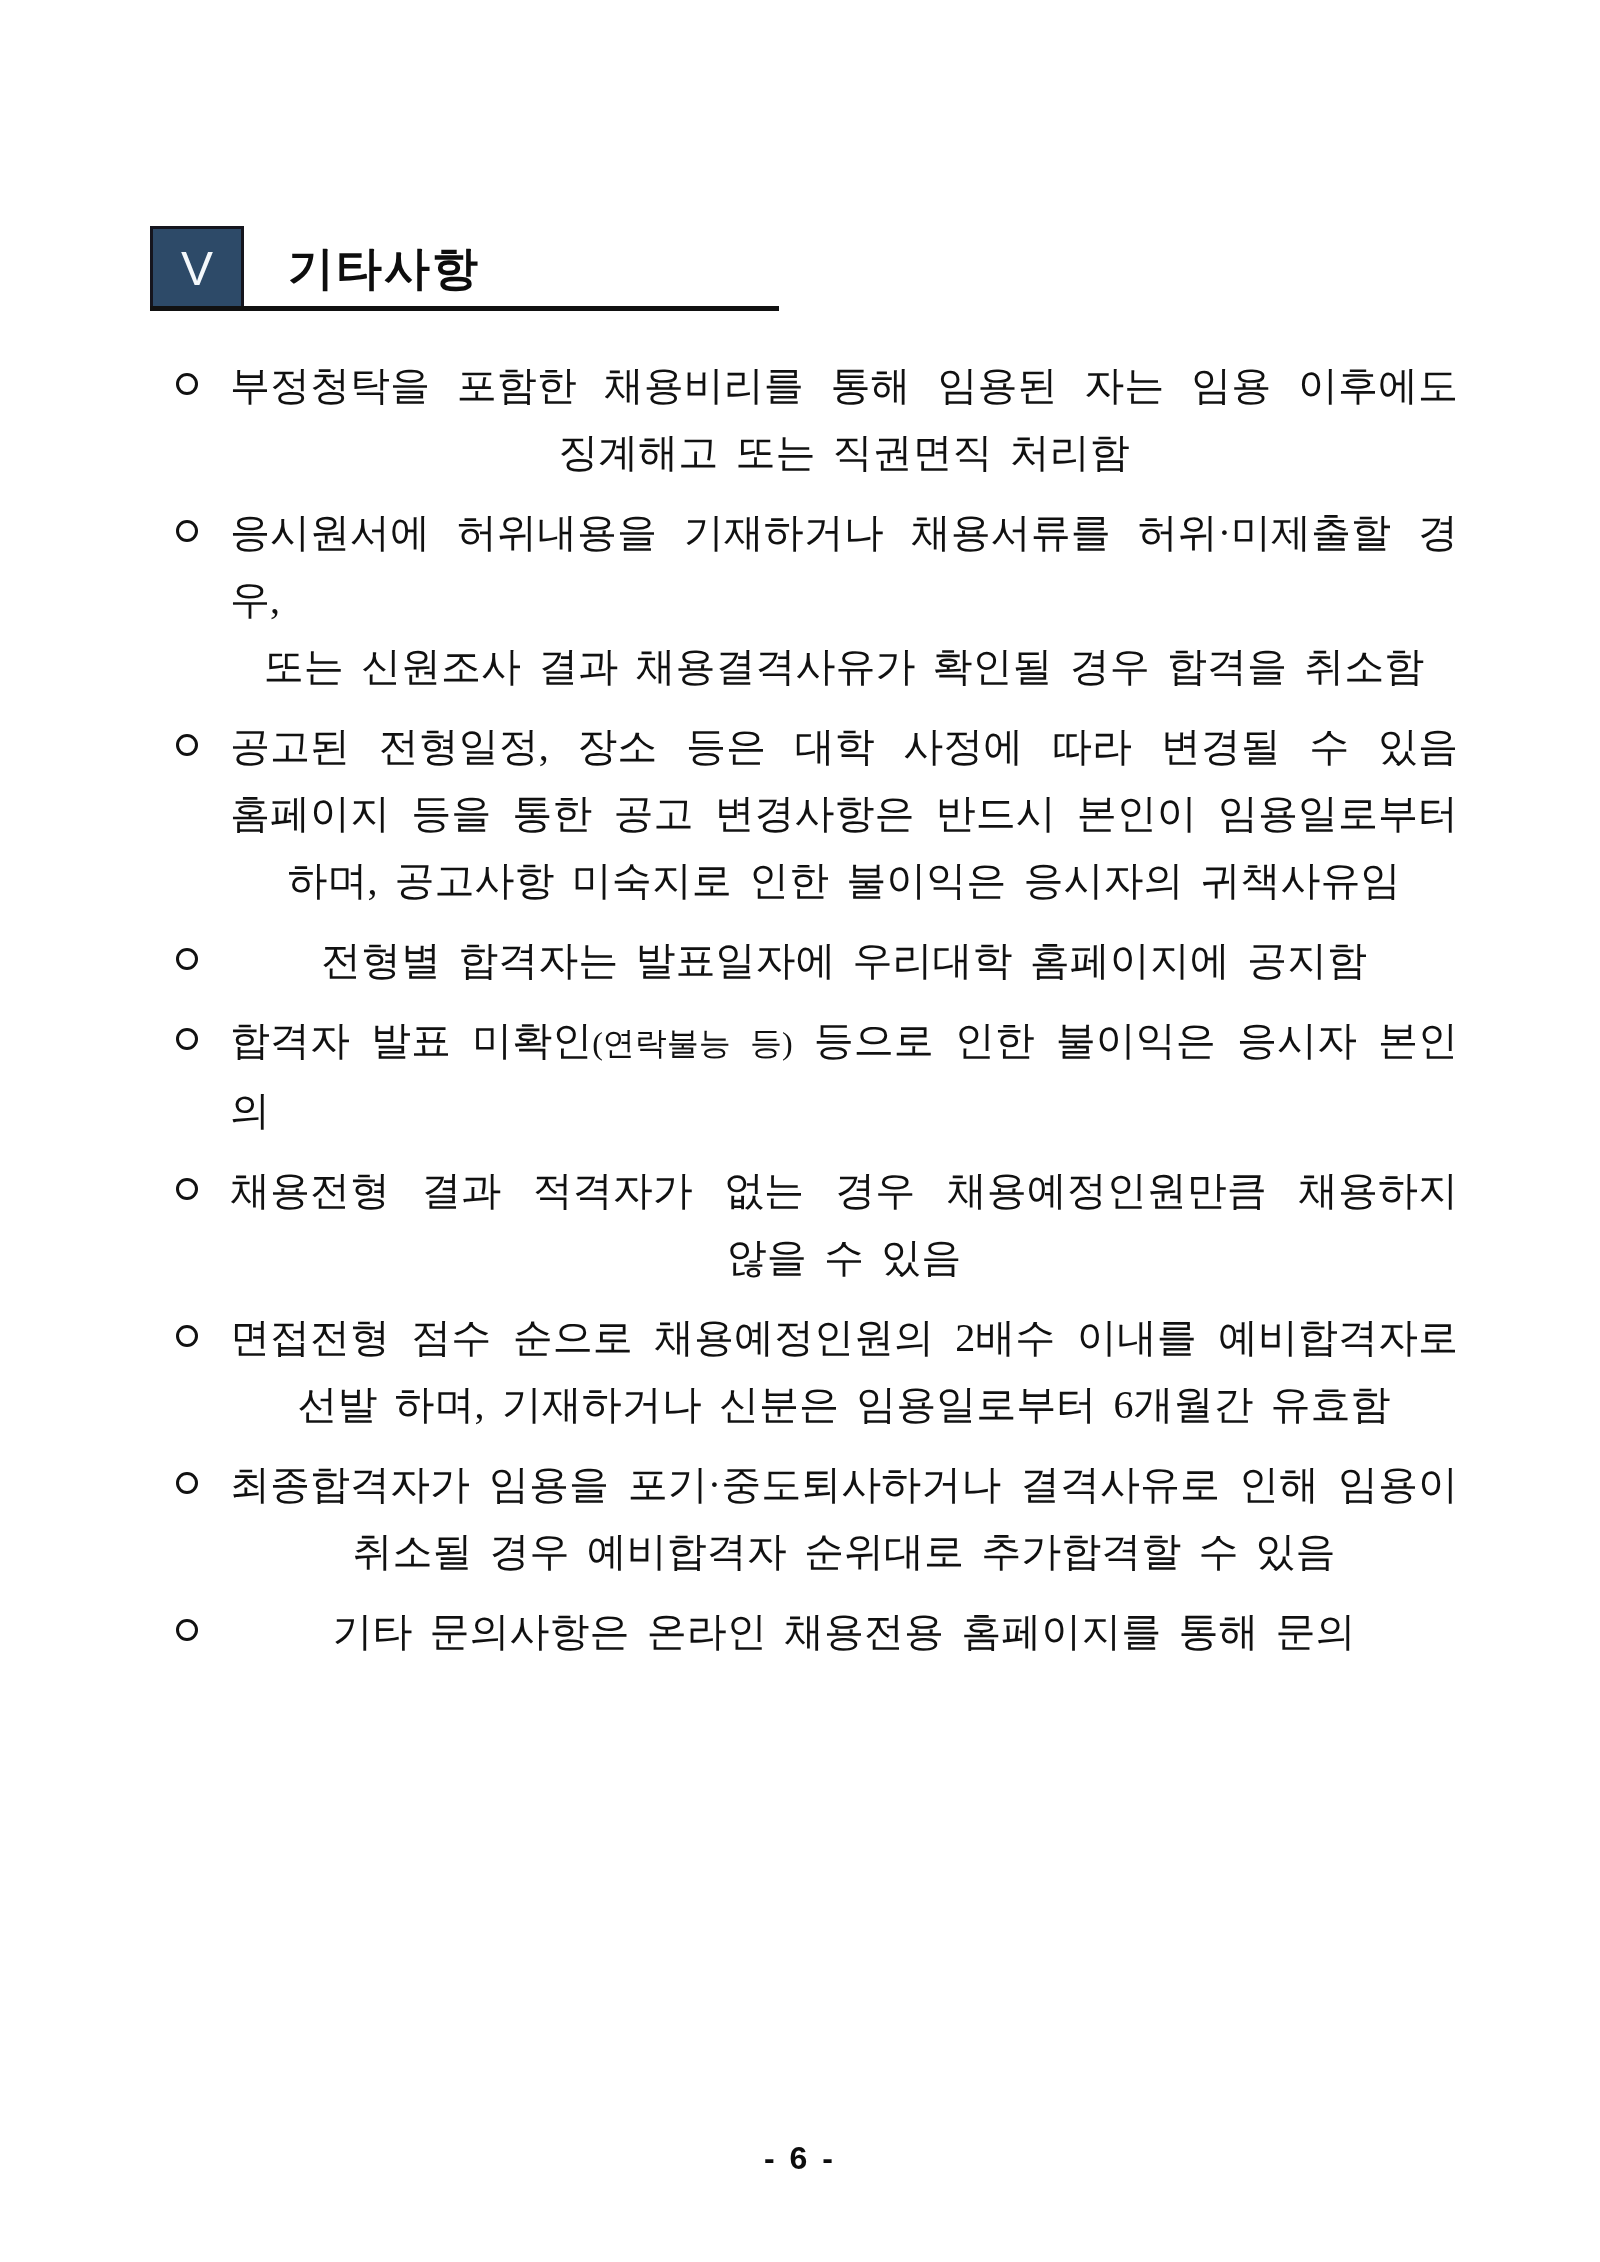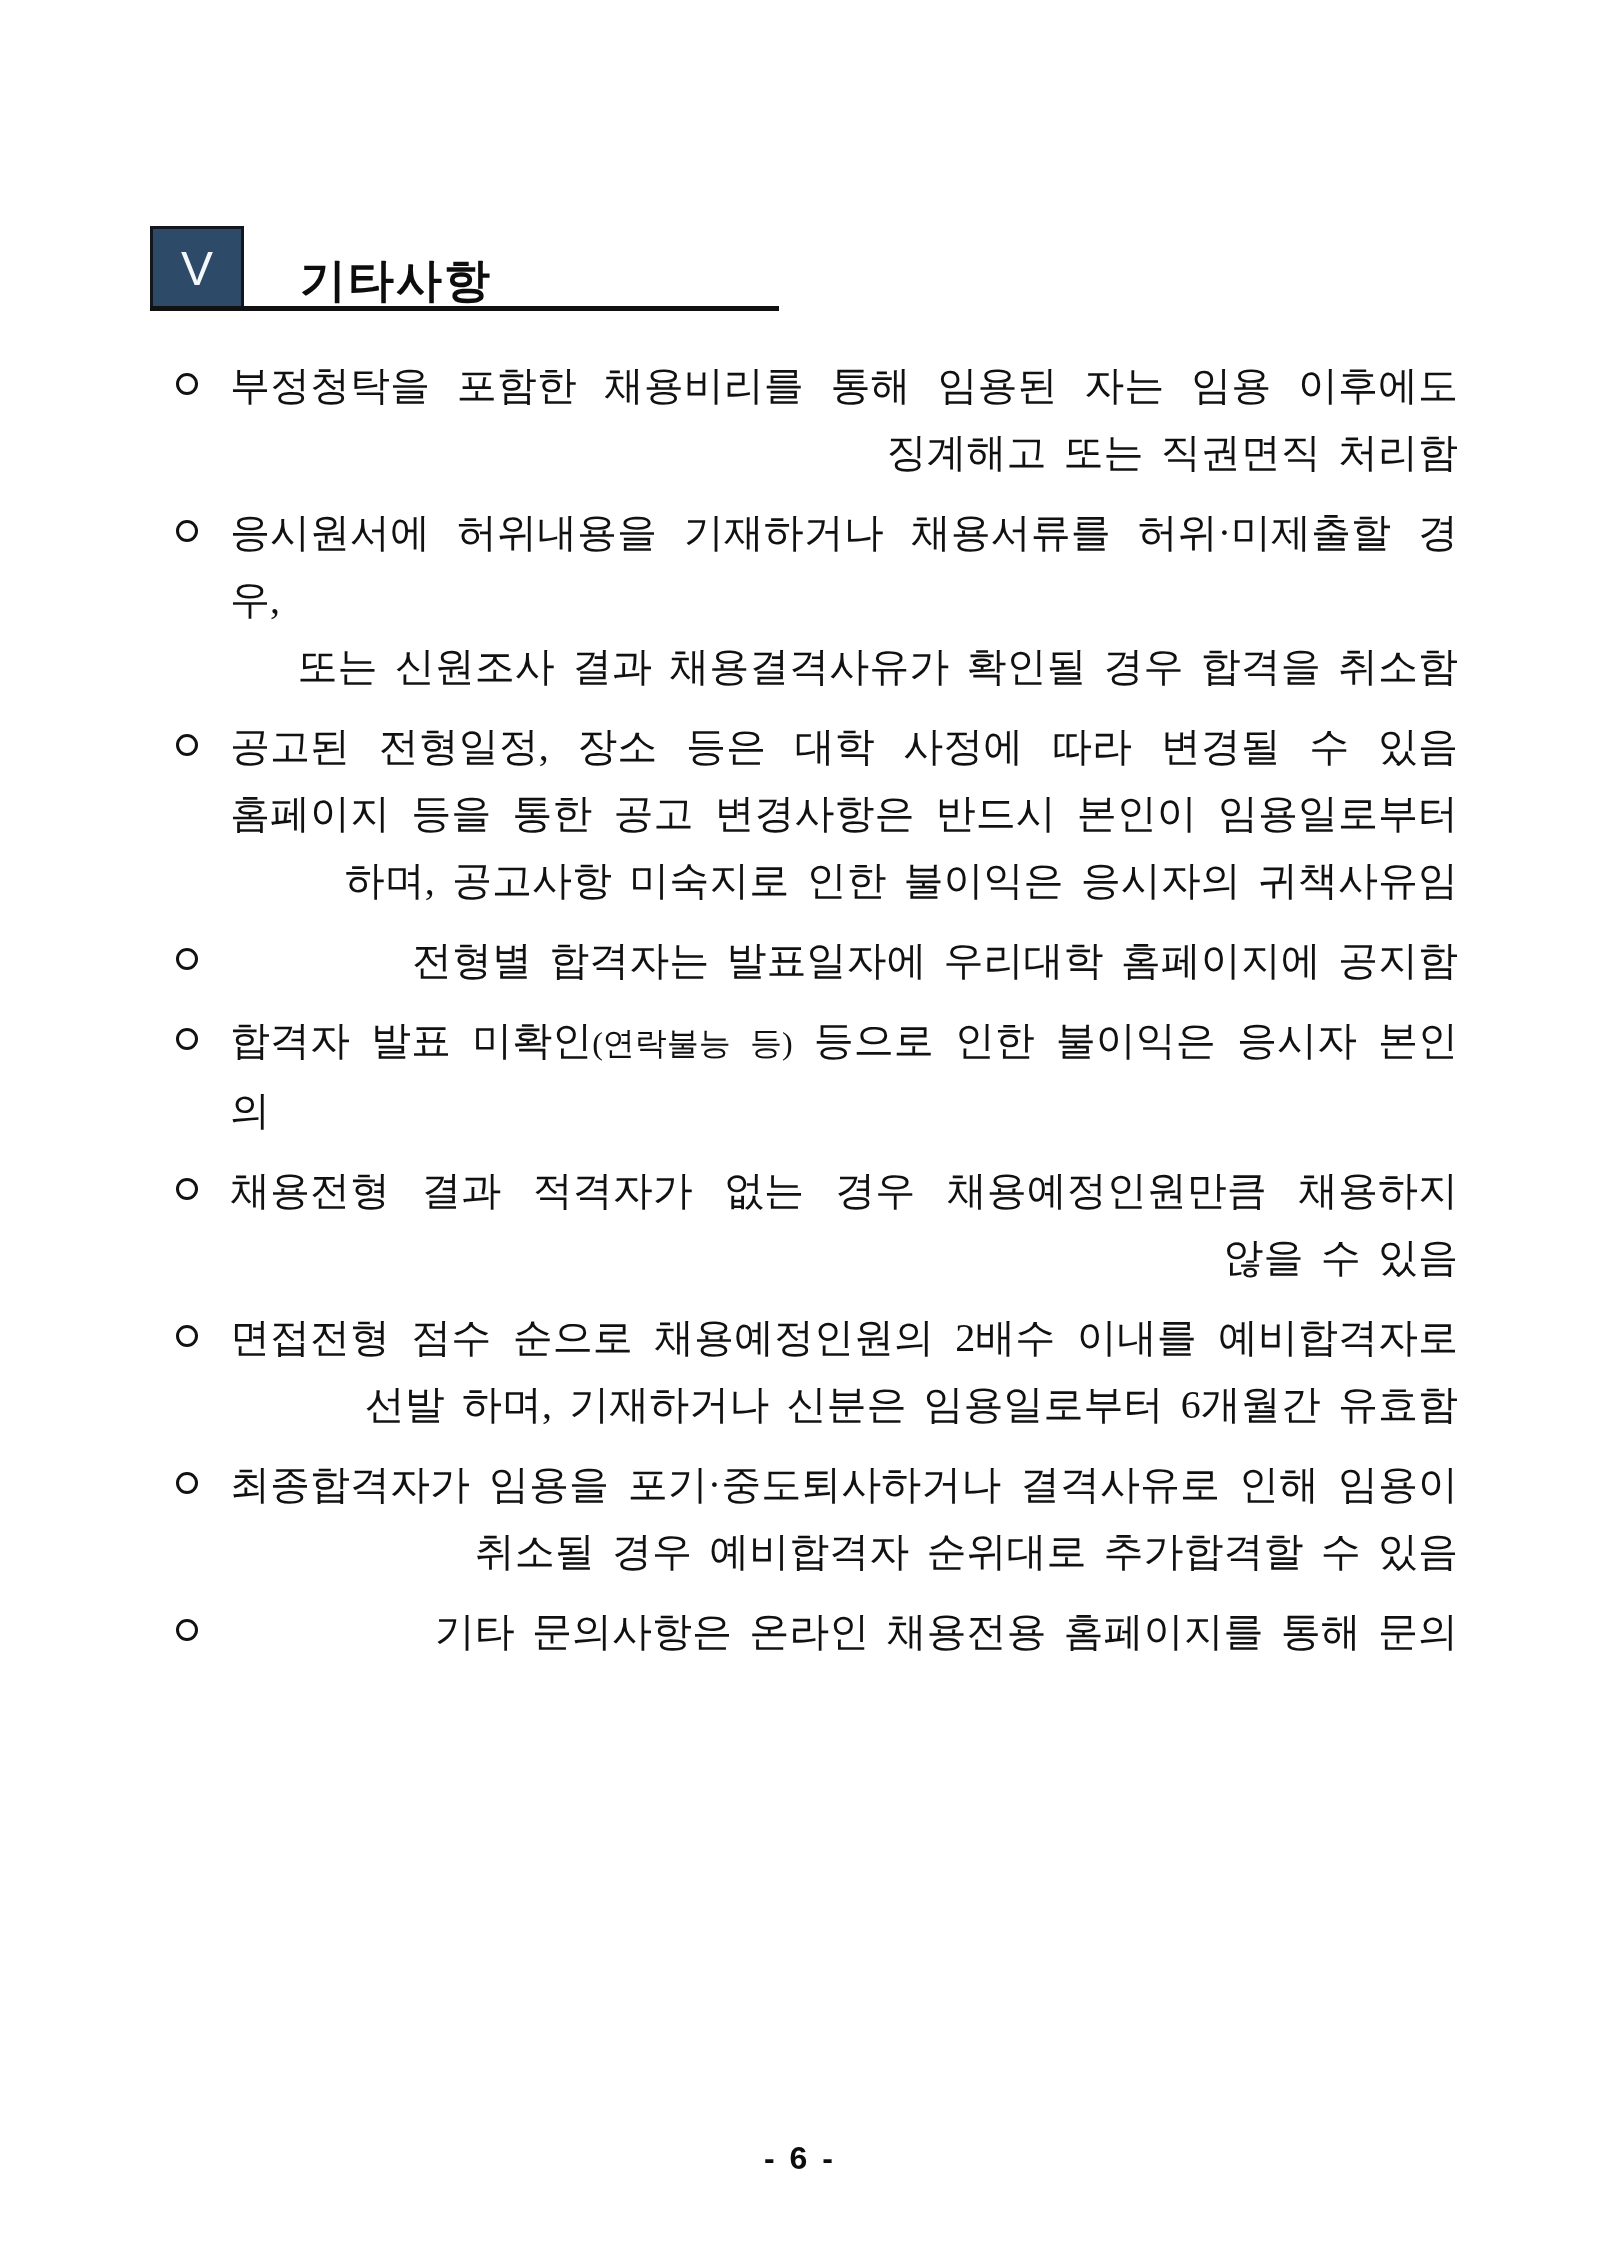--- a/index.html
+++ b/index.html
@@ -32,21 +32,21 @@
     justify-content: center;
     color: #f4f8fb;
     font-family: "Liberation Sans", "DejaVu Sans", sans-serif;
     font-size: 48px;
     font-weight: 400;
   }
   .section-title {
     position: absolute;
     left: 284px;
     top: 234px;
-    margin: 16px;
+    margin: 4px;
     font-family: "Liberation Sans", "DejaVu Sans", sans-serif;
     font-size: 46px;
     font-weight: 700;
     letter-spacing: 2px;
     color: #0d0d0d;
   }
   .header-underline {
     position: absolute;
     left: 150px;
     top: 306px;
@@ -84,21 +84,21 @@
     margin-top: 21px;
     border: 3px solid #111111;
     border-radius: 50%;
     box-sizing: border-box;
   }
   .bullet-text {
     flex: 1;
     min-width: 0;
   }
   .text-line {
-    text-align: right;
+    text-align: center;
   }
   .text-line.just {
     text-align: justify;
     text-align-last: justify;
   }
   .seg-small {
     font-size: 32px;
   }
 
   

